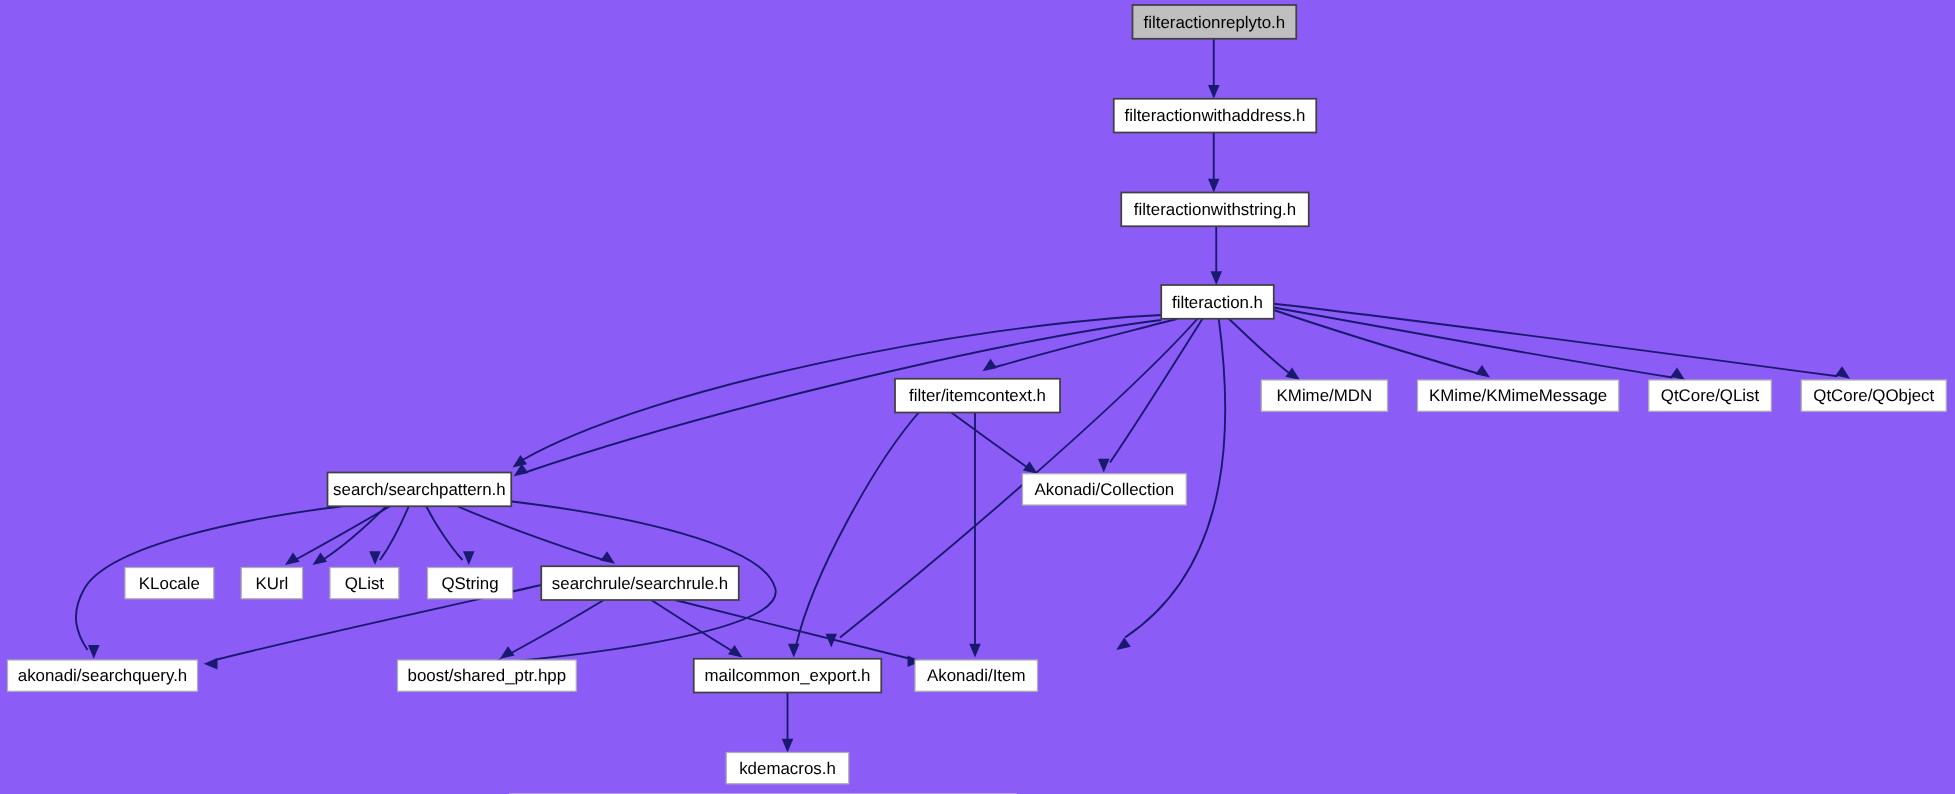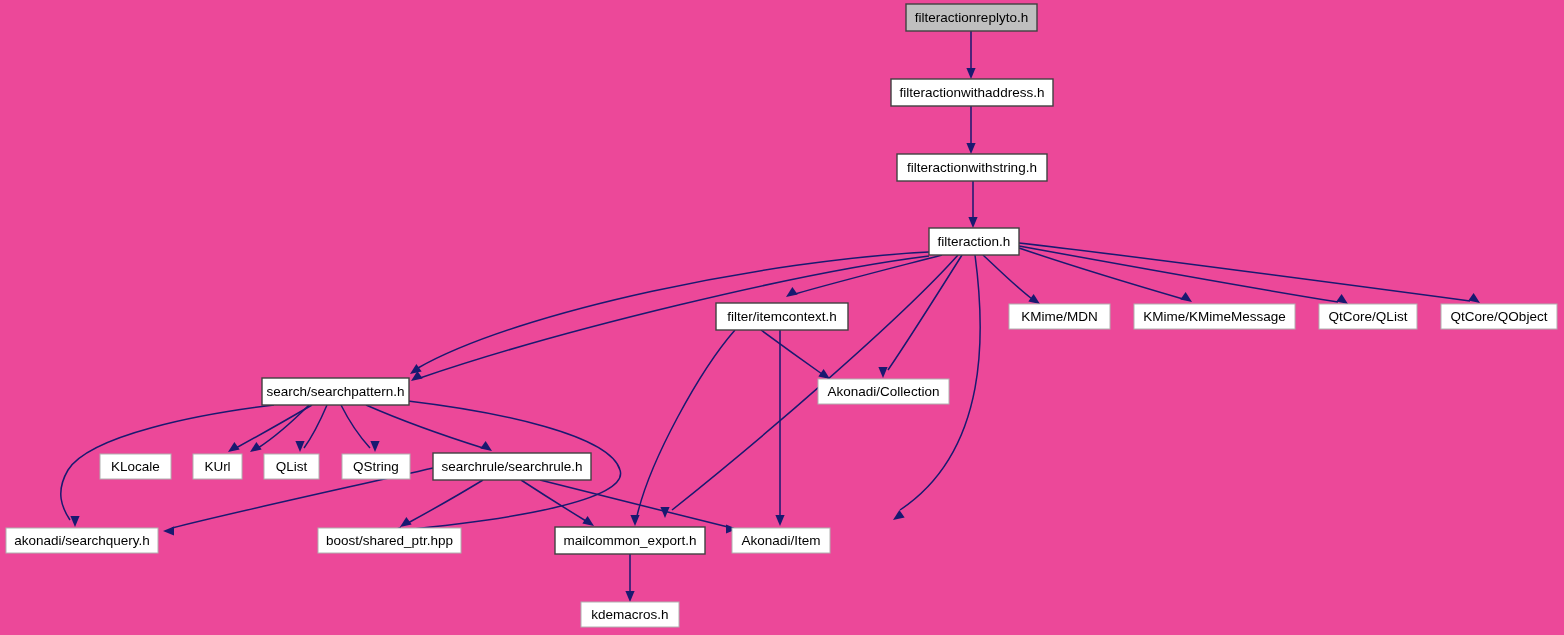--- a/index.html
+++ b/index.html
@@ -4,21 +4,21 @@
 <style>
   html, body {
     margin: 0;
     padding: 0;
     background: #ffffff;
   }
   #canvas {
     position: relative;
     width: 1564px;
     height: 635px;
-    background: #ec4899;
+    background: #8b5cf6;
     font-family: "Liberation Sans", sans-serif;
   }
   svg#graph {
     position: absolute;
     top: 0;
     left: 0;
     width: 1564px;
     height: 635px;
     display: block;
   }

